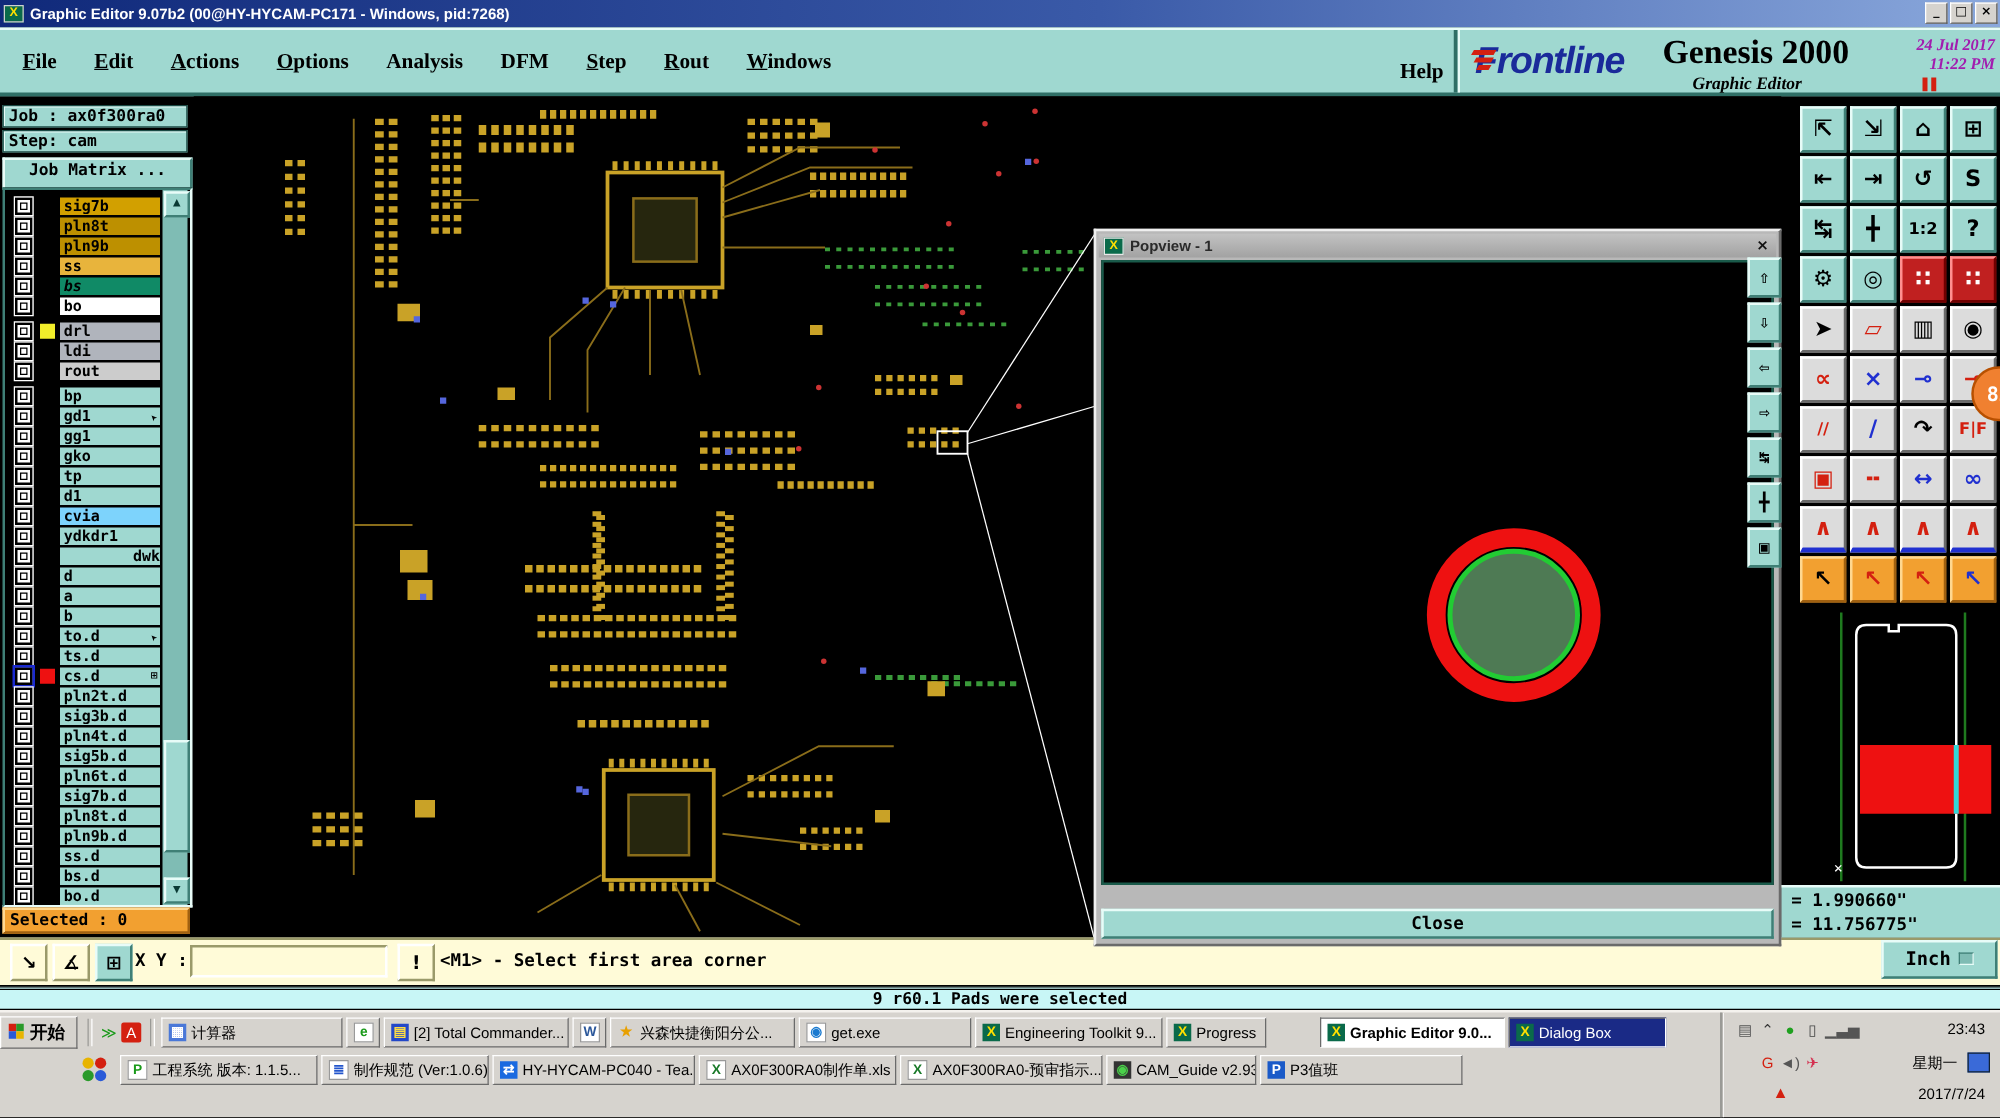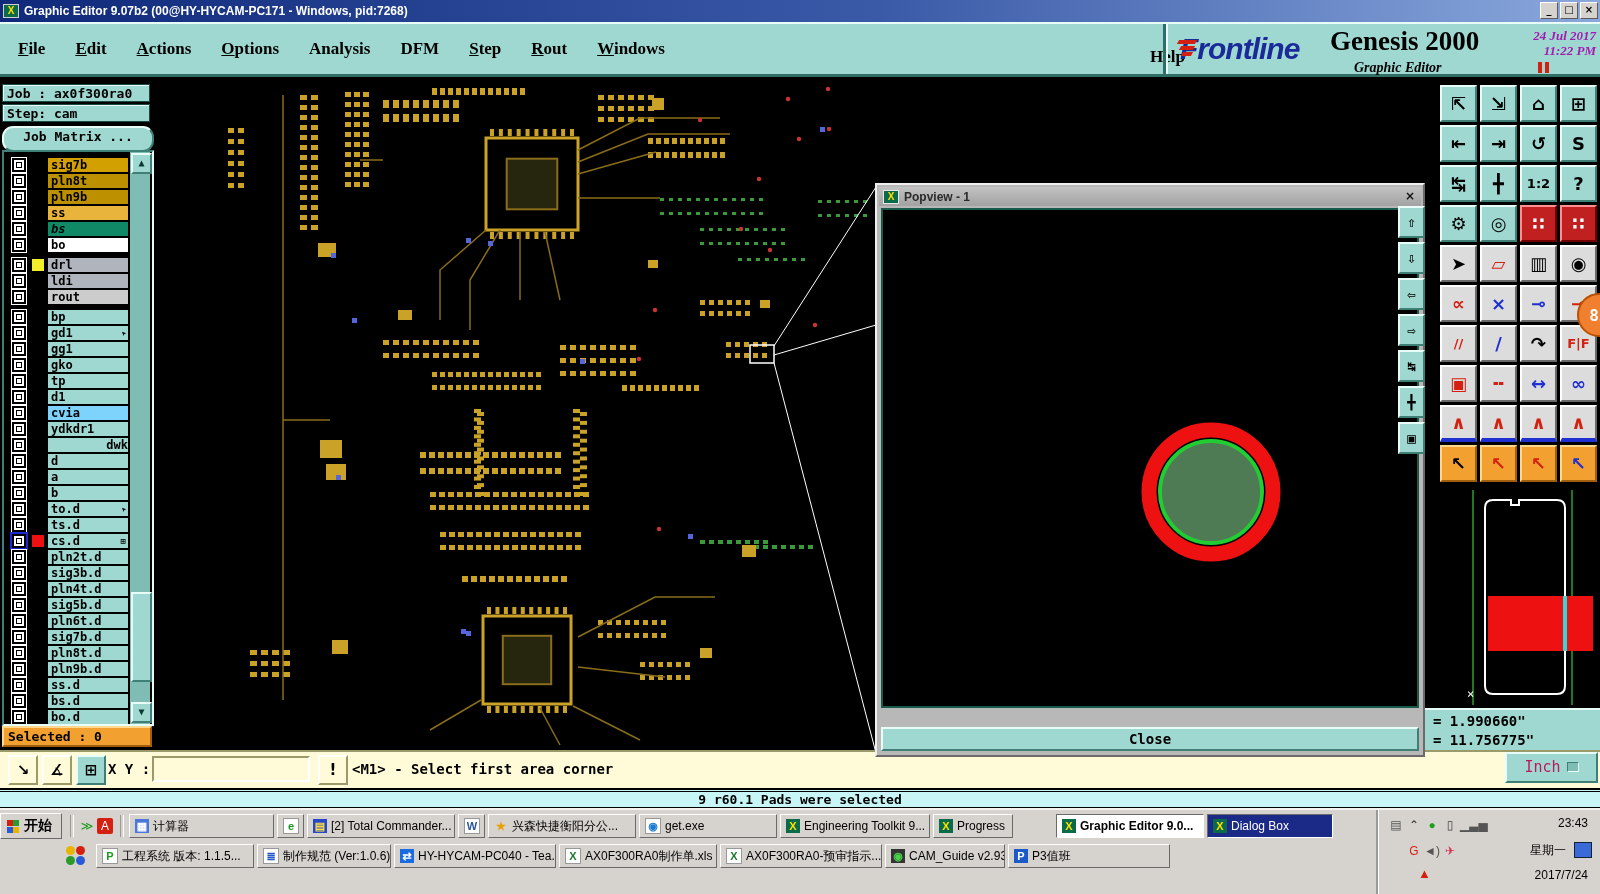--- a/index.html
+++ b/index.html
@@ -14,21 +14,21 @@
     text-align:center;margin:0 5px 0 3px;border:1px solid #cfcfcf;font-weight:bold;}
   #win-controls{position:absolute;right:2px;top:2px;display:flex;gap:2px;}
   .wbtn{width:16px;height:15px;background:#d6d3ce;border:1px solid;border-color:#fff #5a5a5a #5a5a5a #fff;
     color:#000;font-size:10px;line-height:13px;text-align:center;font-family:"DejaVu Sans",sans-serif;}
   
   #menubar{position:absolute;left:0;top:22px;width:1600px;height:55px;background:#9fd8d0;
     border-top:2px solid #e8fcf8;border-bottom:3px solid #2f6f66;box-sizing:border-box;}
   #menu-items{position:absolute;left:18px;top:0;height:50px;display:flex;align-items:center;gap:30px;
     font-family:"Liberation Serif",serif;font-weight:bold;font-size:17px;color:#000;}
   .mitem{cursor:default;}
-  #menu-help{position:absolute;left:1150px;top:0;height:66px;display:flex;align-items:center;
+  #menu-help{position:absolute;left:1120px;top:0;height:66px;display:flex;align-items:center;
     font-family:"Liberation Serif",serif;font-weight:bold;font-size:17px;}
   #menu-sep{position:absolute;left:1163px;top:0;height:50px;border-left:3px solid #2f6f66;border-right:2px solid #e8fcf8;}
   #brand{position:absolute;left:1172px;top:0;width:428px;height:50px;}
   #logo{position:absolute;left:8px;top:8px;font-family:"Liberation Sans",sans-serif;
     font-style:italic;font-weight:bold;font-size:30px;color:#1a2a9a;letter-spacing:-1px;}
   #logo-stripes{position:absolute;left:-2px;top:6px;width:20px;}
   #logo-stripes div{height:4px;background:#d42010;margin:2px 0;transform:skewX(-30deg);}
   #logo-stripes div:nth-child(1){width:18px;} #logo-stripes div:nth-child(2){width:14px;margin-left:2px;}
   #logo-stripes div:nth-child(3){width:10px;margin-left:4px;}
   #brand-product{position:absolute;left:158px;top:2px;font-family:"Liberation Serif",serif;
@@ -43,21 +43,21 @@
   .t3d{background:#9fd8d0;border:2px solid;border-color:#e8fcf8 #3f7f76 #3f7f76 #e8fcf8;}
   .c3d{background:#fffbd8;border:2px solid;border-color:#ffffff #9a9a6a #9a9a6a #ffffff;}
   .w3d{background:#dcdcdc;border:2px solid;border-color:#ffffff #6a6a6a #6a6a6a #ffffff;}
   .o3d{background:#f2a030;border:2px solid;border-color:#ffd890 #a06010 #a06010 #ffd890;}
   
   #left-panel{position:absolute;left:0;top:84px;width:155px;height:664px;}
   .jobbar{position:relative;margin:0 0 2px 2px;width:148px;height:18px;background:#9fd8d0;
     border:1px solid #1a4a44;box-shadow:inset 1px 1px 0 #e8fcf8;
     font-size:13px;font-weight:bold;color:#000;line-height:17px;padding-left:4px;box-sizing:border-box;}
   #job-matrix{margin:4px 0 4px 2px;width:148px;height:22px;font-size:13px;font-weight:bold;
-    line-height:18px;text-align:center;font-family:"DejaVu Sans Mono",monospace;color:#000;border-radius:11px;}
+    line-height:18px;text-align:center;font-family:"DejaVu Sans Mono",monospace;color:#000;}
   #layer-area{position:absolute;left:2px;top:66px;width:152px;height:576px;background:#000;
     border:2px solid;border-color:#3f7f76 #e8fcf8 #e8fcf8 #3f7f76;box-sizing:border-box;overflow:hidden;}
   #layer-list{position:absolute;left:6px;top:0;width:118px;}
   .lgroup{margin-top:6px;}
   .lrow{display:flex;align-items:center;height:14px;margin-bottom:2px;}
   .cb{width:10px;height:10px;background:#fff;border:2px solid #000;outline:1px solid #fff;margin-left:2px;
       position:relative;flex:0 0 auto;}
   .cb::after{content:"";position:absolute;left:2px;top:2px;width:4px;height:4px;border:1px solid #000;}
   .cbsel{outline:2px solid #1a2ad0;}
   .chip{width:12px;height:12px;margin-left:6px;flex:0 0 auto;}
@@ -102,21 +102,21 @@
     font-size:14px;font-weight:bold;color:#000;box-sizing:border-box;}
   #badge82{position:absolute;left:1577px;top:293px;width:40px;height:40px;border-radius:50%;
     background:#f08030;border:2px solid #b85000;color:#fff;font-weight:bold;font-size:16px;
     display:flex;align-items:center;justify-content:center;z-index:7;}
   
   #minimap{position:absolute;left:1427px;top:486px;width:173px;height:222px;background:#000;z-index:4;}
   #coords{position:absolute;left:1425px;top:708px;width:175px;height:42px;background:#9fd8d0;
     border-top:2px solid #e8fcf8;box-sizing:border-box;z-index:4;
     font-size:14px;font-weight:bold;color:#000;line-height:19px;padding:2px 0 0 8px;}
   #inch-btn{position:absolute;left:1505px;top:752px;width:93px;height:31px;z-index:7;
-    font-size:15px;font-weight:normal;text-align:center;line-height:26px;color:#be185d;box-sizing:border-box;}
+    font-size:15px;font-weight:bold;text-align:center;line-height:26px;color:#000000;box-sizing:border-box;}
   #inch-btn .mini{display:inline-block;width:10px;height:8px;background:#7fbcb4;
     border:1px solid;border-color:#3f7f76 #e8fcf8 #e8fcf8 #3f7f76;margin-left:6px;}
   
   #xyrow{position:absolute;left:0;top:750px;width:1600px;height:38px;background:#fffbd8;
     border-top:2px solid #9a9a6a;box-sizing:border-box;z-index:3;}
   .xybtn{position:absolute;top:3px;width:30px;height:30px;display:flex;align-items:center;
     justify-content:center;font-size:15px;font-weight:bold;color:#000;box-sizing:border-box;
     font-family:"DejaVu Sans",sans-serif;}
   #xy-label{position:absolute;left:108px;top:9px;font-size:14px;font-weight:bold;color:#000;}
   #xy-input{position:absolute;left:152px;top:4px;width:158px;height:26px;background:#fffbd8;

